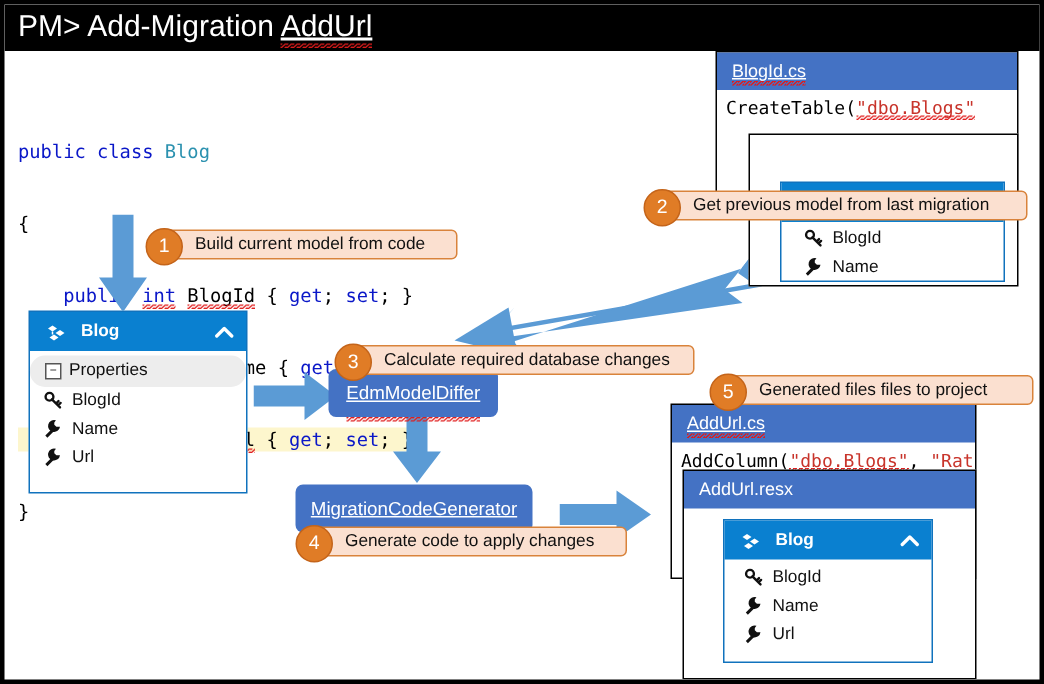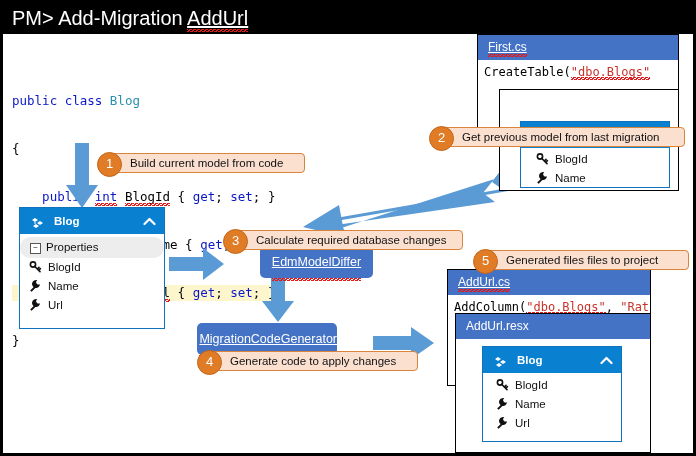--- a/index.html
+++ b/index.html
@@ -199,21 +199,21 @@
               <path d="M9.3 1.2 A4 4 0 1 0 12 5.5 L12 5.5 L9.6 5.5 L8.2 4.1 L8.2 2.6 Z" fill="#111"></path>
               <path d="M7.2 6.4 L2.2 11.4 L3.6 12.8 L8.6 7.8 Z" fill="#111"></path>
             </svg>
         </span>
         <span>Url</span>
       </div>
     </div>
   </div>
 
   <div class="filewin" style="left:474px;top:31px;width:202px;height:112px;">
-    <div class="fhead"><span class="sq-u">First.cs</span></div>
+    <div class="fhead"><span class="sq-u">BlogId.cs</span></div>
     <div class="fcode"><span>CreateTable(</span><span class="str wig">"dbo.Blogs"</span></div>
   </div>
 
   <div class="filewin" style="left:496px;top:86px;width:180px;height:102px;">
 
     <div class="entity" style="left:20px;top:31px;width:150px;height:67px;">
       <div class="ehead">
         <span class="classico">
           <svg width="16" height="14" viewBox="0 0 16 14">
               <path d="M5 1 L8 3 L5 5 L2 3 Z" fill="#fff"></path>
@@ -300,24 +300,24 @@
                 <path d="M9.3 1.2 A4 4 0 1 0 12 5.5 L12 5.5 L9.6 5.5 L8.2 4.1 L8.2 2.6 Z" fill="#111"></path>
                 <path d="M7.2 6.4 L2.2 11.4 L3.6 12.8 L8.6 7.8 Z" fill="#111"></path>
               </svg>
           </span>
           <span>Url</span>
         </div>
       </div>
     </div>
   </div>
 
-  <div class="classbox" style="left:216px;top:243px;width:113px;height:32px;line-height:32px;margin-left:41px;">
+  <div class="classbox" style="left:216px;top:243px;width:113px;height:32px;line-height:32px;">
     <span class="sq-u">EdmModelDiffer</span>
   </div>
-  <div class="classbox" style="left:194px;top:320px;width:140px;height:32px;line-height:32px;text-align:right;">
+  <div class="classbox" style="left:194px;top:320px;width:158px;height:32px;line-height:32px;">
     <span class="sq-u">MigrationCodeGenerator</span>
   </div>
 
   <div class="callout" style="left:102px;top:150px;width:200px;">
     <span class="num">1</span>
     <span>Build current model from code</span>
   </div>
 
   <div class="callout" style="left:434px;top:124px;width:248px;">
     <span class="num">2</span>

